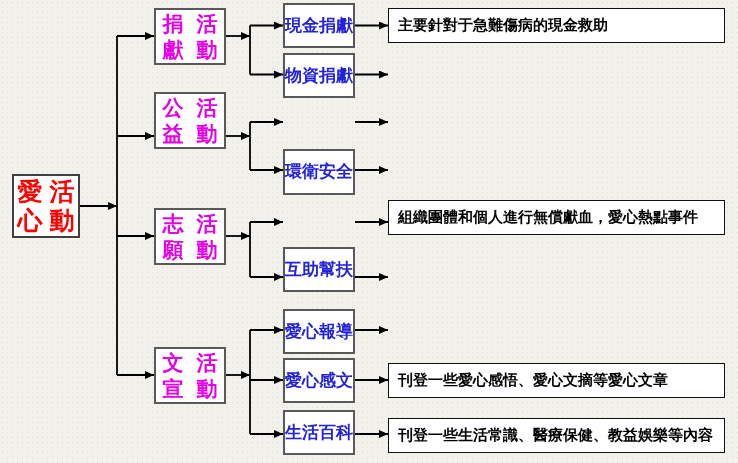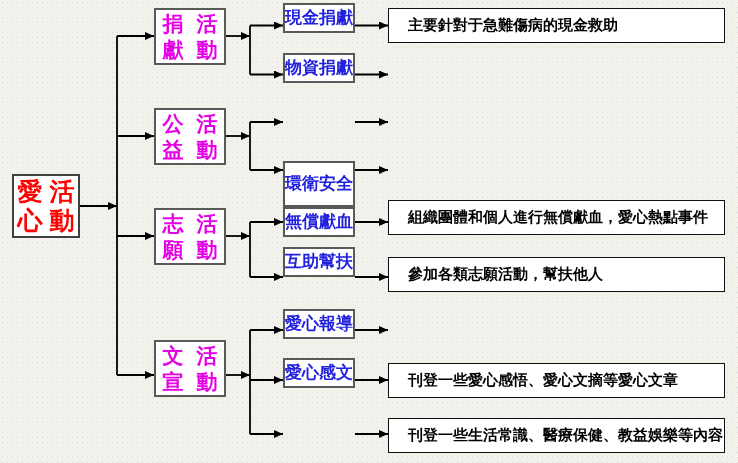--- a/index.html
+++ b/index.html
@@ -33,32 +33,32 @@
     color:var(--color-root-text,#f00);
     font-size:25px;line-height:1.16;
     border-color:#404040;
   }
   .node.cat{
     left:154px;width:72px;height:57px;
     color:var(--color-category-text,#e600e6);
     font-size:21px;line-height:1.2;
   }
   .node.item{
-    left:283px;width:72px;height:30px;
+    left:283px;width:72px;height:45px;
     color:var(--color-item-text,#2222dd);
     font-size:17px;line-height:1.25;
   }
   .desc{
     position:absolute;
     left:388px;width:337px;height:35px;
     background:var(--color-box-bg,#fff);
     border:1.5px solid #111;
     box-sizing:border-box;
     display:flex;align-items:center;
-    padding:0 6px 0 19px;
+    padding:0 6px 0 9px;
     color:var(--color-description-text,#000);
     font-size:15px;font-weight:bold;
     white-space:nowrap;
   }
 </style>
 </head>
 <body>
 
 <div class="stage">
 
@@ -110,61 +110,60 @@
 
   <div class="node root">
     <span>愛心</span>
     <span>活動</span>
   </div>
 
   <div class="node cat" style="top:8px">
     <span>捐獻</span>
     <span>活動</span>
   </div>
-  <div class="node cat" style="top:108px">
+  <div class="node cat" style="top:92px">
     <span>公益</span>
     <span>活動</span>
   </div>
   <div class="node cat" style="top:208px">
     <span>志願</span>
     <span>活動</span>
   </div>
-  <div class="node cat" style="top:340px">
+  <div class="node cat" style="top:347px">
     <span>文宣</span>
     <span>活動</span>
   </div>
 
   <div class="node item" style="top:3px">
     <span>現金</span>
     <span>捐獻</span>
   </div>
   <div class="node item" style="top:53px">
     <span>物資</span>
     <span>捐獻</span>
   </div>
-  <div class="node item" style="top:161px;height:46px">
+  <div class="node item" style="top:149px;height:46px">
     <span>環衛</span>
     <span>安全</span>
-  </div>
-  <div class="node item" style="top:207px">
-    <span>無償</span>
-    <span>獻血</span>
   </div>
   <div class="node item" style="top:247px">
     <span>互助</span>
     <span>幫扶</span>
   </div>
   <div class="node item" style="top:309px">
     <span>愛心</span>
     <span>報導</span>
   </div>
   <div class="node item" style="top:358px">
     <span>愛心</span>
     <span>感文</span>
   </div>
+  <div class="node item" style="top:410px">
+    <span>生活</span>
+    <span>百科</span>
+  </div>
 
   <div class="desc" style="top:8px">主要針對于急難傷病的現金救助</div>
   <div class="desc" style="top:200px">組織團體和個人進行無償獻血，愛心熱點事件</div>
-  <div class="desc" style="top:257px">參加各類志願活動，幫扶他人</div>
   <div class="desc" style="top:363px">刊登一些愛心感悟、愛心文摘等愛心文章</div>
   <div class="desc" style="top:418px">刊登一些生活常識、醫療保健、教益娛樂等內容</div>
 
 </div>
 
 </body></html>

